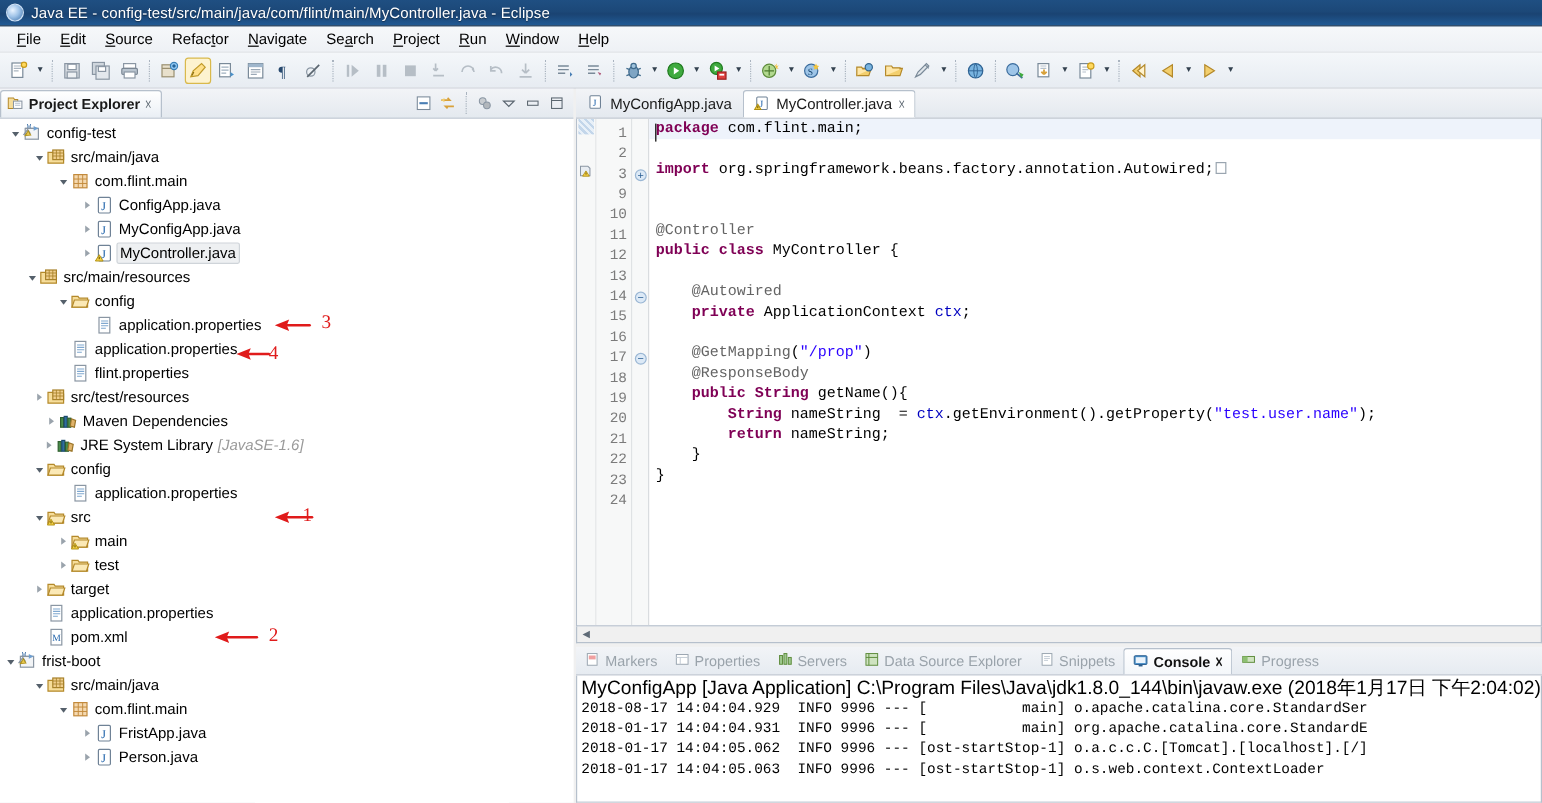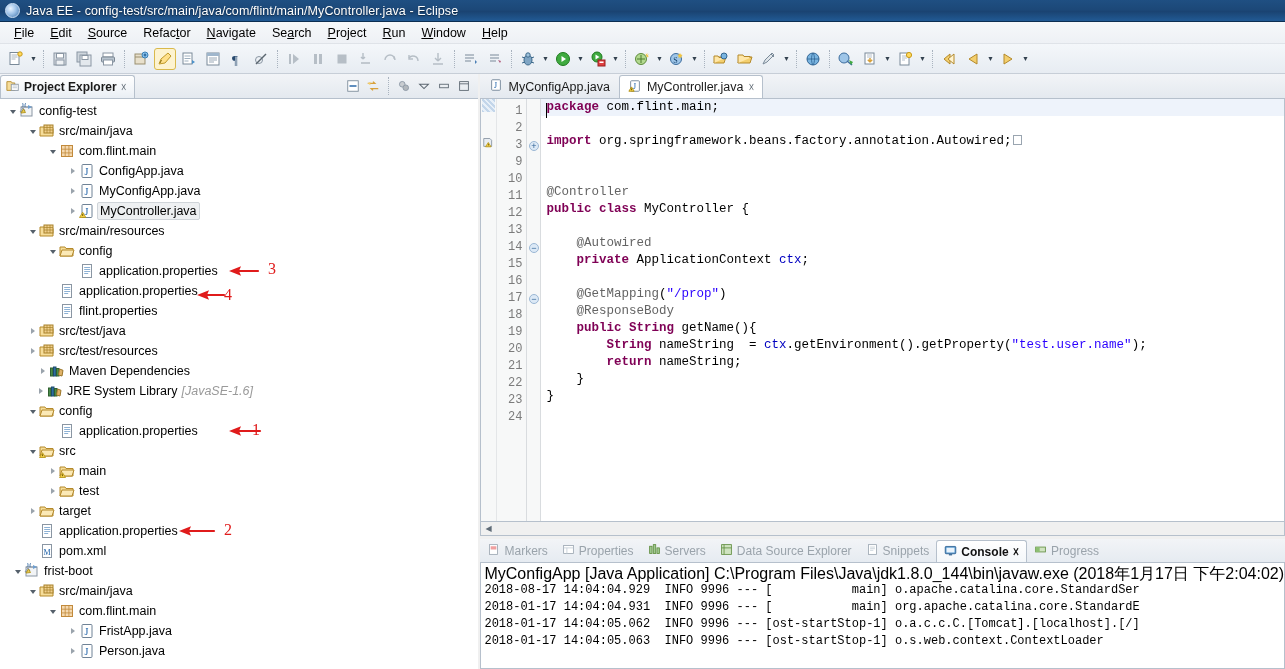--- a/index.html
+++ b/index.html
@@ -629,21 +629,21 @@
         <div class="trow" style="padding-left: 66px;">
           <span class="twist closed"></span>
           <span class="ticon"><svg width="16" height="16" viewBox="0 0 16 16">
               <rect x="3" y="1.5" width="10" height="13" rx="1" fill="#ffffff" stroke="#6f8296"></rect>
               <text x="5.4" y="11.8" font-size="10" font-family="Liberation Serif, serif" fill="#1a5fa8">J</text>
               <path d="M0.5 14.5l3.2-5.2 3.2 5.2z" fill="#f5d148" stroke="#b08f10" stroke-width=".8"></path>
               <rect x="3.25" y="11" width=".9" height="2" fill="#6a5500"></rect>
             </svg></span>
           <span class="tlabel sel">MyController.java</span>
         </div>
-        <div class="trow" style="padding-left: 26px;">
+        <div class="trow" style="padding-left: 20px;">
           <span class="twist open"></span>
           <span class="ticon"><svg width="16" height="16" viewBox="0 0 16 16">
               <path d="M1 13V4h5l1 1.5h7V13z" fill="#f6dd9a" stroke="#b4892a"></path>
               <rect x="5" y="2" width="9" height="8" fill="#f0cf8e" stroke="#a8822a"></rect>
               <path d="M5 4.5h9M5 7h9M8 2v8M11 2v8" stroke="#a8822a" stroke-width=".7"></path>
             </svg></span>
           <span class="tlabel">src/main/resources</span>
         </div>
         <div class="trow" style="padding-left: 46px;">
           <span class="twist open"></span>
@@ -669,29 +669,20 @@
             </svg></span>
           <span class="tlabel">application.properties</span>
         </div>
         <div class="trow" style="padding-left: 46px;">
           <span class="twist "></span>
           <span class="ticon"><svg width="16" height="16" viewBox="0 0 16 16">
               <rect x="3.5" y="1.5" width="9" height="13" fill="#ffffff" stroke="#8a96a3"></rect>
               <path d="M5.2 4.5h6M5.2 6.5h6M5.2 8.5h6M5.2 10.5h4" stroke="#7fa8d0" stroke-width=".9"></path>
             </svg></span>
           <span class="tlabel">flint.properties</span>
-        </div>
-        <div class="trow" style="padding-left: 26px;">
-          <span class="twist closed"></span>
-          <span class="ticon"><svg width="16" height="16" viewBox="0 0 16 16">
-              <path d="M1 13V4h5l1 1.5h7V13z" fill="#f6dd9a" stroke="#b4892a"></path>
-              <rect x="5" y="2" width="9" height="8" fill="#f0cf8e" stroke="#a8822a"></rect>
-              <path d="M5 4.5h9M5 7h9M8 2v8M11 2v8" stroke="#a8822a" stroke-width=".7"></path>
-            </svg></span>
-          <span class="tlabel">src/test/java</span>
         </div>
         <div class="trow" style="padding-left: 26px;">
           <span class="twist closed"></span>
           <span class="ticon"><svg width="16" height="16" viewBox="0 0 16 16">
               <path d="M1 13V4h5l1 1.5h7V13z" fill="#f6dd9a" stroke="#b4892a"></path>
               <rect x="5" y="2" width="9" height="8" fill="#f0cf8e" stroke="#a8822a"></rect>
               <path d="M5 4.5h9M5 7h9M8 2v8M11 2v8" stroke="#a8822a" stroke-width=".7"></path>
             </svg></span>
           <span class="tlabel">src/test/resources</span>
         </div>
@@ -777,21 +768,21 @@
           <span class="tlabel">application.properties</span>
         </div>
         <div class="trow" style="padding-left: 26px;">
           <span class="twist "></span>
           <span class="ticon"><svg width="16" height="16" viewBox="0 0 16 16">
               <rect x="3.5" y="1.5" width="9" height="13" fill="#ffffff" stroke="#8a96a3"></rect>
               <text x="4.6" y="11.5" font-size="8" font-family="Liberation Serif, serif" fill="#1a5fa8">M</text>
             </svg></span>
           <span class="tlabel">pom.xml</span>
         </div>
-        <div class="trow" style="padding-left: 11px;">
+        <div class="trow" style="padding-left: 2px;">
           <span class="twist open"></span>
           <span class="ticon"><svg width="16" height="16" viewBox="0 0 16 16">
               <rect x="2" y="4" width="11" height="9" fill="#f2f4f6" stroke="#8a96a3"></rect>
               <path d="M2 4h11" stroke="#8a96a3"></path>
               <text x="3" y="4" font-size="5" fill="#3a6ea5" font-family="Liberation Sans, sans-serif">M</text>
               <path d="M9 2l4 2-4 2z" fill="#6f9fd0"></path>
               <path d="M1 9l3-4 2 3z" fill="#d9e4ef" stroke="#8a96a3"></path>
               <path d="M2 10l2.5-4 2 3.5z" fill="#f5d148" stroke="#b08f10" opacity=".9"></path>
             </svg></span>
           <span class="tlabel">frist-boot</span>

